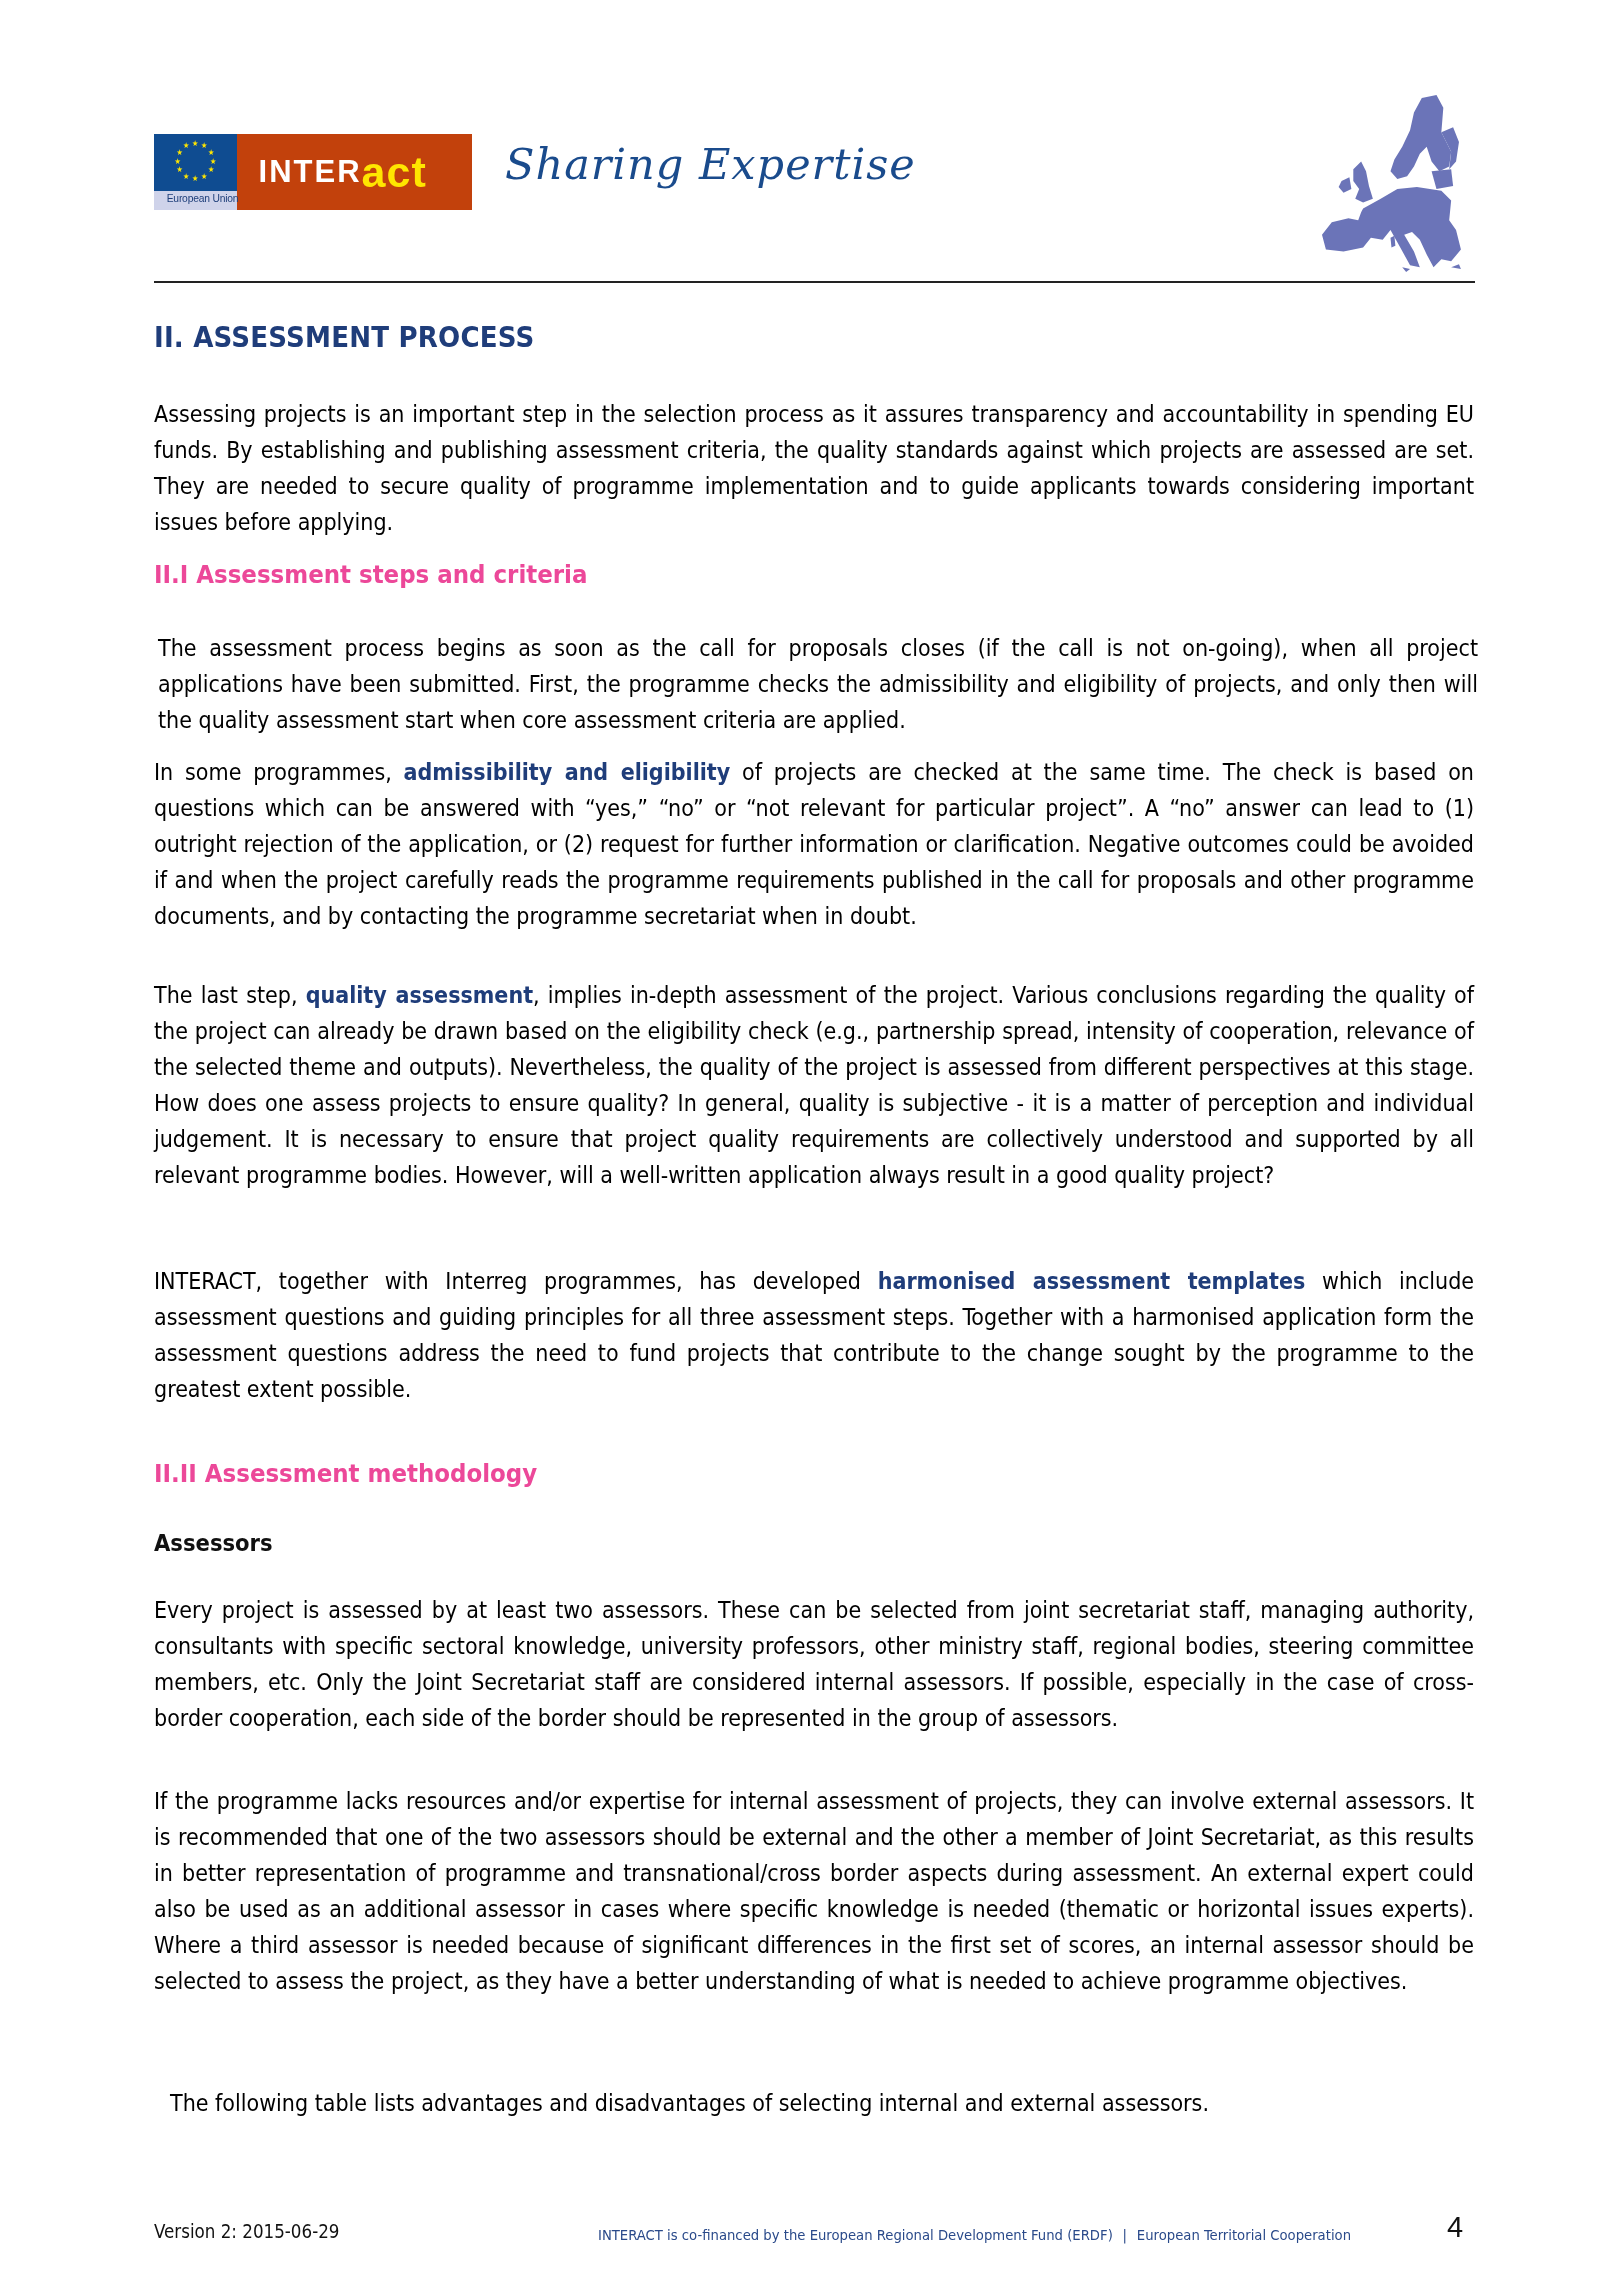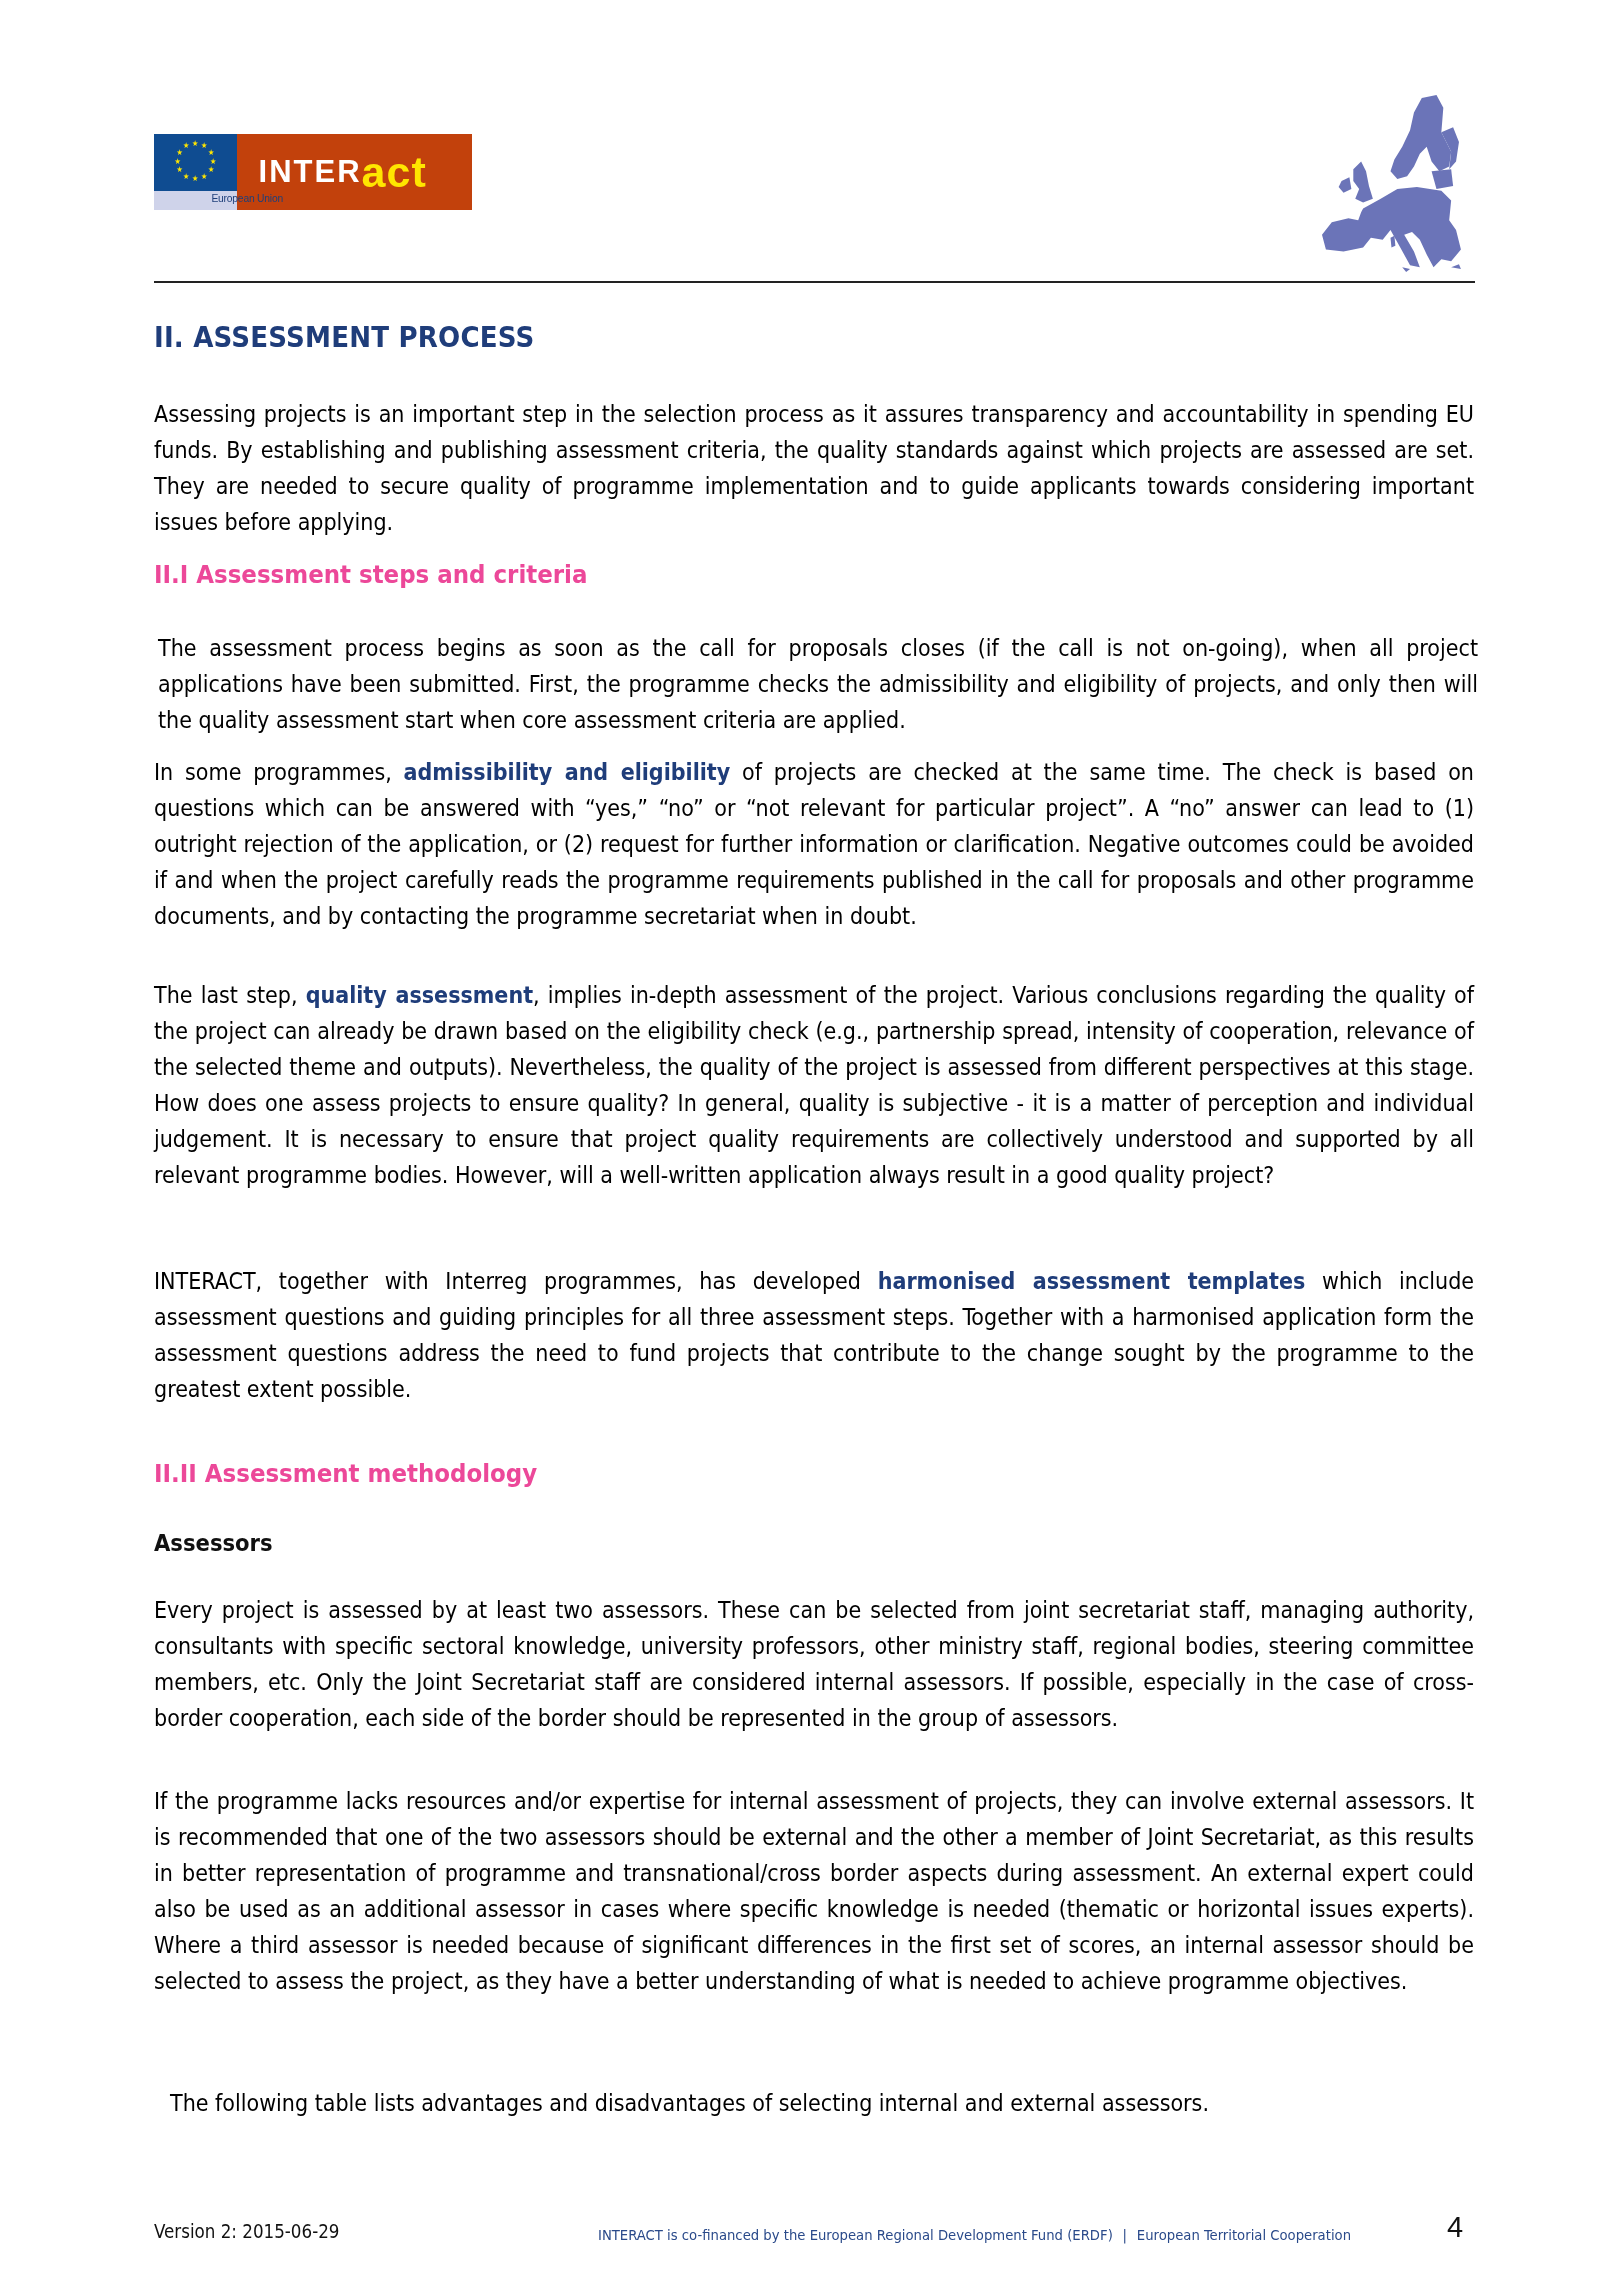--- a/index.html
+++ b/index.html
@@ -4,22 +4,22 @@
 <style>
   html, body { margin:0; padding:0; background:#ffffff; }
   body { width:1620px; height:2293px; position:relative; overflow:hidden;
          font-family:"DejaVu Sans Condensed","DejaVu Sans", sans-serif; color:#000; }
   .page { position:absolute; left:0; top:0; width:1620px; height:2293px; }
 
   
   .logo { position:absolute; left:154px; top:134px; width:318px; height:76px; display:flex; }
   .logo-eu { width:83px; height:76px; position:relative; background:#cfd3ea; }
   .logo-eu .flag { position:absolute; left:0; top:0; width:83px; height:57px; background:#0f4c91; }
-  .logo-eu .eu-label { position:absolute; left:0; top:59px; width:97px; text-align:right;
-         font-family:"Liberation Sans", sans-serif; font-size:10.3px; color:#1f3f7a; letter-spacing:-0.2px;margin-left:32px; }
+  .logo-eu .eu-label { position:absolute; left:0; top:59px; width:97px; text-align:center;
+         font-family:"Liberation Sans", sans-serif; font-size:10.3px; color:#1f3f7a; letter-spacing:-0.2px; }
   .star { position:absolute; width:5.9px; height:5.9px; color:#ffe600; font-size:7.8px; line-height:5.9px; text-align:center; }
   .logo-main { flex:1; background:#c2410c; display:flex; align-items:center; padding-left:21.6px; }
   .logo-word { font-family:"Liberation Sans", sans-serif; font-weight:bold; font-size:38px; letter-spacing:1px; }
   .logo-inter { color:#ffffff; font-size:31px; letter-spacing:2px; }
   .logo-act { color:#ffe600; font-size:43px; }
   .tagline { position:absolute; left:505px; top:139px; font-family:"DejaVu Serif", serif; font-style:italic;
          font-size:43px; color:#1a4b8c; letter-spacing:1px; }
   .map { position:absolute; left:1304px; top:93px; width:172px; height:181px; }
   .header-rule { position:absolute; left:154px; top:281px; width:1321px; height:2px; background:#222; }
 
@@ -63,20 +63,21 @@
         <span class="star" style="left:29px;top:8.8px">★</span>
       </div>
       <div class="eu-label">European Union</div>
     </div>
     <div class="logo-main">
       <span class="logo-word logo-inter">INTER</span>
         <span class="logo-word logo-act">act</span>
     </div>
   </div>
 
+  <div class="tagline">Sharing Expertise</div>
 
   <svg class="map" viewBox="0 0 175 185">
     <g fill="#6b74b8">
 
       <path d="M120 5 L135 2 L142 15 L140 40 L150 60 L148 75 L138 80 L130 70 L125 55 L118 62 L112 75 L105 85 L95 88 L88 80 L92 68 L100 55 L108 38 L112 20 Z"></path>
 
       <path d="M140 40 L152 35 L158 50 L155 70 L148 78 L150 60 Z"></path>
 
       <path d="M50 78 L58 70 L63 80 L66 95 L70 108 L60 112 L52 108 L56 98 L50 90 Z"></path>
       <path d="M38 90 L46 86 L48 98 L40 102 L35 96 Z"></path>

